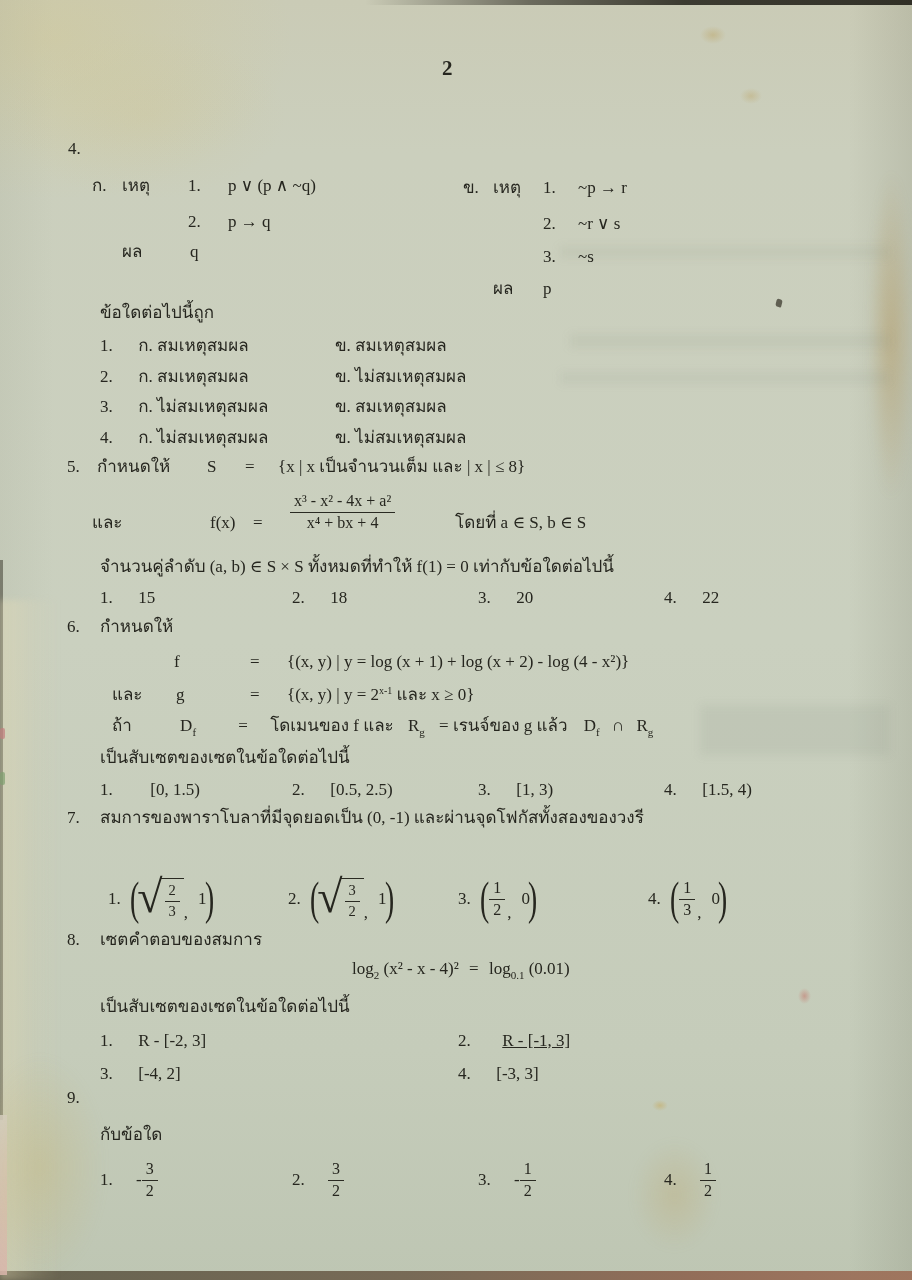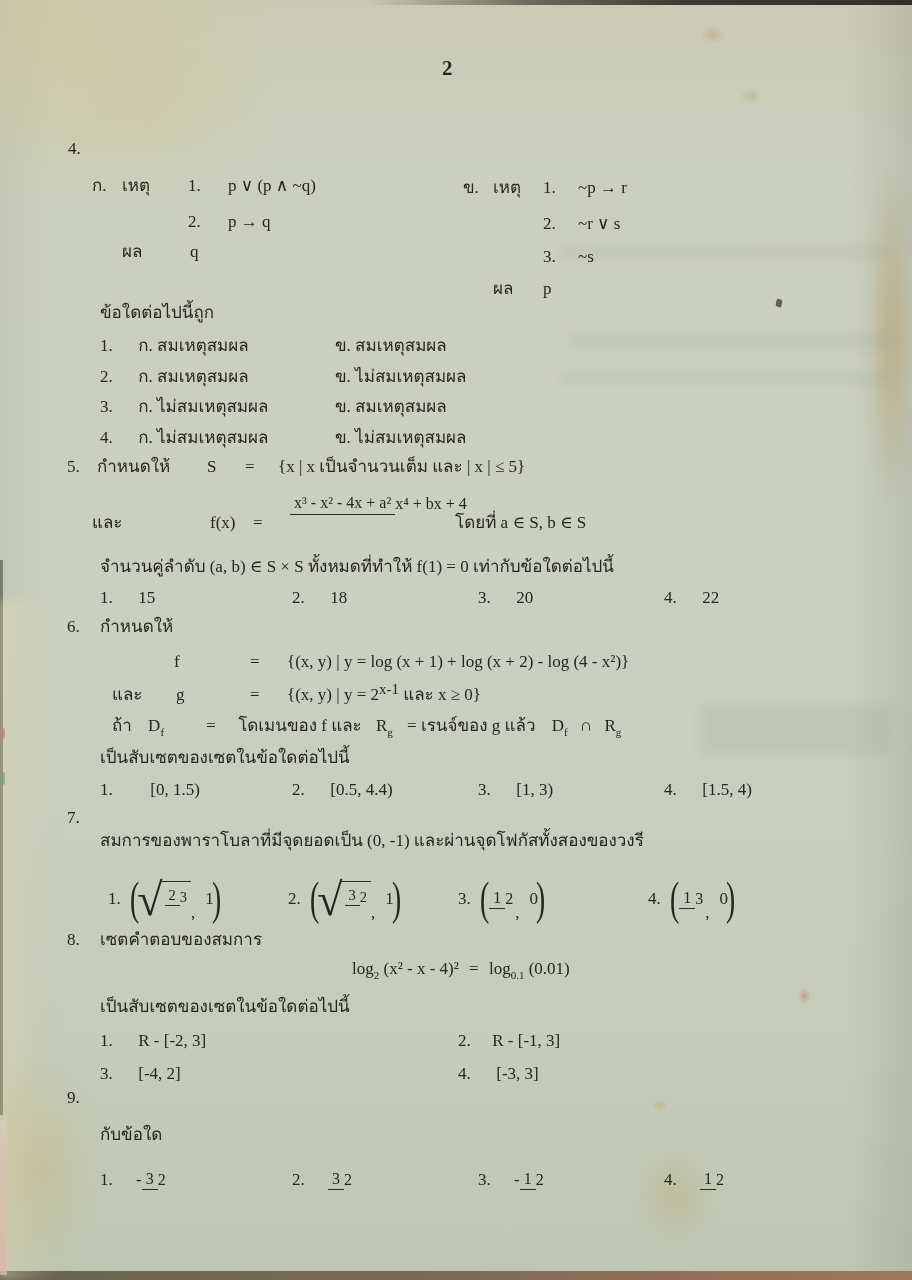--- a/index.html
+++ b/index.html
@@ -7,22 +7,22 @@
   .page{position:relative;width:912px;height:1280px;overflow:hidden;color:#26261f;
     background:
       radial-gradient(ellipse 340px 230px at 6% 3%, rgba(214,198,128,0.30), transparent 70%),
       radial-gradient(ellipse 200px 120px at 16% 9%, rgba(208,192,130,0.18), transparent 70%),
       linear-gradient(90deg, rgba(90,90,70,0.06) 0%, transparent 6%, transparent 93%, rgba(95,95,75,0.14) 100%),
       linear-gradient(180deg, #cacbb6 0%, #cbcfbd 12%, #cad0bf 50%, #c5ccba 82%, #bec6b3 100%);
   }
   .t{position:absolute;font-size:17px;line-height:1.32;white-space:nowrap;color:#26261f;}
   .pnum{position:absolute;font-size:21px;font-weight:bold;}
   sub{font-size:11px;vertical-align:-5px;line-height:0;}
-  sup{font-size:15px;vertical-align:6px;line-height:0;}
-  .frac{display:inline-flex;align-items:center;text-align:center;
+  sup{font-size:10px;vertical-align:6px;line-height:0;}
+  .frac{display:inline-flex;flex-direction:column;align-items:center;text-align:center;
         font-size:16px;line-height:1.18;vertical-align:middle;}
   .frac .fn{border-bottom:1.4px solid #2a2a22;padding:0 4px 1px;}
   .frac .fd{padding-top:1px;}
   .fx{display:flex;align-items:center;}
   .sq{display:inline-flex;align-items:flex-start;}
   .sqg{font-size:46px;line-height:0.80;font-weight:400;margin-right:-3px;transform:translateY(1px);}
   .sqb{border-top:1.5px solid #2a2a22;padding:3px 4px 0 5px;}
   .sqb .frac{font-size:14.5px;}
   .bp{font-size:46px;font-weight:400;line-height:0.9;transform:scaleX(0.6);display:inline-block;margin:0 -5px;}
   .ovl{display:inline-block;border-top:1.3px solid #2a2a22;padding-top:1px;line-height:1.05;}
@@ -105,21 +105,21 @@
       <span style="margin-left:10px;">ก. ไม่สมเหตุสมผล</span>
     </div>
     <div class="t" style="left:335px;top:427px;">ข. ไม่สมเหตุสมผล</div>
   </div>
 
   <div style="position:absolute;inset:0;">
     <div class="t" style="left:67px;top:456px;">5.</div>
     <div class="t" style="left:97px;top:456px;">กำหนดให้</div>
     <div class="t" style="left:207px;top:456px;">S</div>
     <div class="t" style="left:245px;top:456px;">=</div>
-    <div class="t" style="left:278px;top:456px;">{x | x เป็นจำนวนเต็ม และ | x | ≤ 5}</div>
+    <div class="t" style="left:278px;top:456px;">{x | x เป็นจำนวนเต็ม และ | x | ≤ 8}</div>
 
     <div class="t" style="left:92px;top:512px;">และ</div>
     <div class="t" style="left:210px;top:512px;">f(x)</div>
     <div class="t" style="left:253px;top:512px;">=</div>
     <div class="t" style="left:290px;top:492px;">
       <span class="frac">
         <span class="fn">x³ - x² - 4x + a²</span>
         <span class="fd">x⁴ + bx + 4</span>
       </span>
     </div>
@@ -155,53 +155,53 @@
 
     <div class="t" style="left:112px;top:684px;">และ</div>
     <div class="t" style="left:176px;top:684px;">g</div>
     <div class="t" style="left:250px;top:684px;">=</div>
     <div class="t" style="left:287px;top:684px;">
       <span>{(x, y) | y = 2</span><sup>x-1</sup><span> และ x ≥ 0}</span>
     </div>
 
     <div class="t" style="left:112px;top:715px;">
       <span>ถ้า</span>
-      <span style="margin-left:12px;"><span>D</span><sub>f</sub></span>
+      <span style="margin-left:44px;"><span>D</span><sub>f</sub></span>
       <span style="margin-left:38px;">=</span>
       <span style="margin-left:18px;margin-top:12px;">โดเมนของ f และ</span>
       <span style="margin-left:10px;"><span>R</span><sub>g</sub></span>
       <span style="margin-left:10px;">= เรนจ์ของ g แล้ว</span>
       <span style="margin-left:12px;"><span>D</span><sub>f</sub></span>
       <span style="margin-left:8px;">∩</span>
       <span style="margin-left:8px;"><span>R</span><sub>g</sub></span>
     </div>
 
     <div class="t" style="left:100px;top:747px;">เป็นสับเซตของเซตในข้อใดต่อไปนี้</div>
 
     <div class="t" style="left:100px;top:779px;">
       <span class="no">1.</span>
       <span style="margin-left:22px;">[0, 1.5)</span>
     </div>
     <div class="t" style="left:292px;top:779px;">
       <span class="no">2.</span>
-      <span style="margin-left:10px;">[0.5, 4.4)</span>
+      <span style="margin-left:10px;">[0.5, 2.5)</span>
     </div>
     <div class="t" style="left:478px;top:779px;">
       <span class="no">3.</span>
       <span style="margin-left:10px;">[1, 3)</span>
     </div>
     <div class="t" style="left:664px;top:779px;">
       <span class="no">4.</span>
       <span style="margin-left:10px;">[1.5, 4)</span>
     </div>
   </div>
 
   <div style="position:absolute;inset:0;">
     <div class="t" style="left:67px;top:807px;">7.</div>
-    <div class="t" style="left:100px;top:830px;">สมการของพาราโบลาที่มีจุดยอดเป็น (0, -1) และผ่านจุดโฟกัสทั้งสองของวงรี</div>
+    <div class="t" style="left:100px;top:807px;">สมการของพาราโบลาที่มีจุดยอดเป็น (0, -1) และผ่านจุดโฟกัสทั้งสองของวงรี</div>
 
     <div class="t fx" style="left:108px;top:864px;height:70px;">
       <span class="no">1.</span>
       <span class="bp">(</span>
       <span class="sq">
         <span class="sqg">√</span>
         <span class="sqb"><span class="frac">
           <span class="fn">2</span>
           <span class="fd">3</span>
         </span></span>
@@ -264,21 +264,21 @@
     </div>
 
     <div class="t" style="left:100px;top:996px;">เป็นสับเซตของเซตในข้อใดต่อไปนี้</div>
 
     <div class="t" style="left:100px;top:1030px;">
       <span class="no">1.</span>
       <span style="margin-left:10px;">R - [-2, 3]</span>
     </div>
     <div class="t" style="left:458px;top:1030px;">
       <span class="no">2.</span>
-      <span style="margin-left:6px;">R - [-1, 3]</span>
+      <span style="margin-left:16px;text-decoration:underline;">R - [-1, 3]</span>
     </div>
     <div class="t" style="left:100px;top:1063px;">
       <span class="no">3.</span>
       <span style="margin-left:10px;">[-4, 2]</span>
     </div>
     <div class="t" style="left:458px;top:1063px;">
       <span class="no">4.</span>
       <span style="margin-left:10px;">[-3, 3]</span>
     </div>
   </div>

